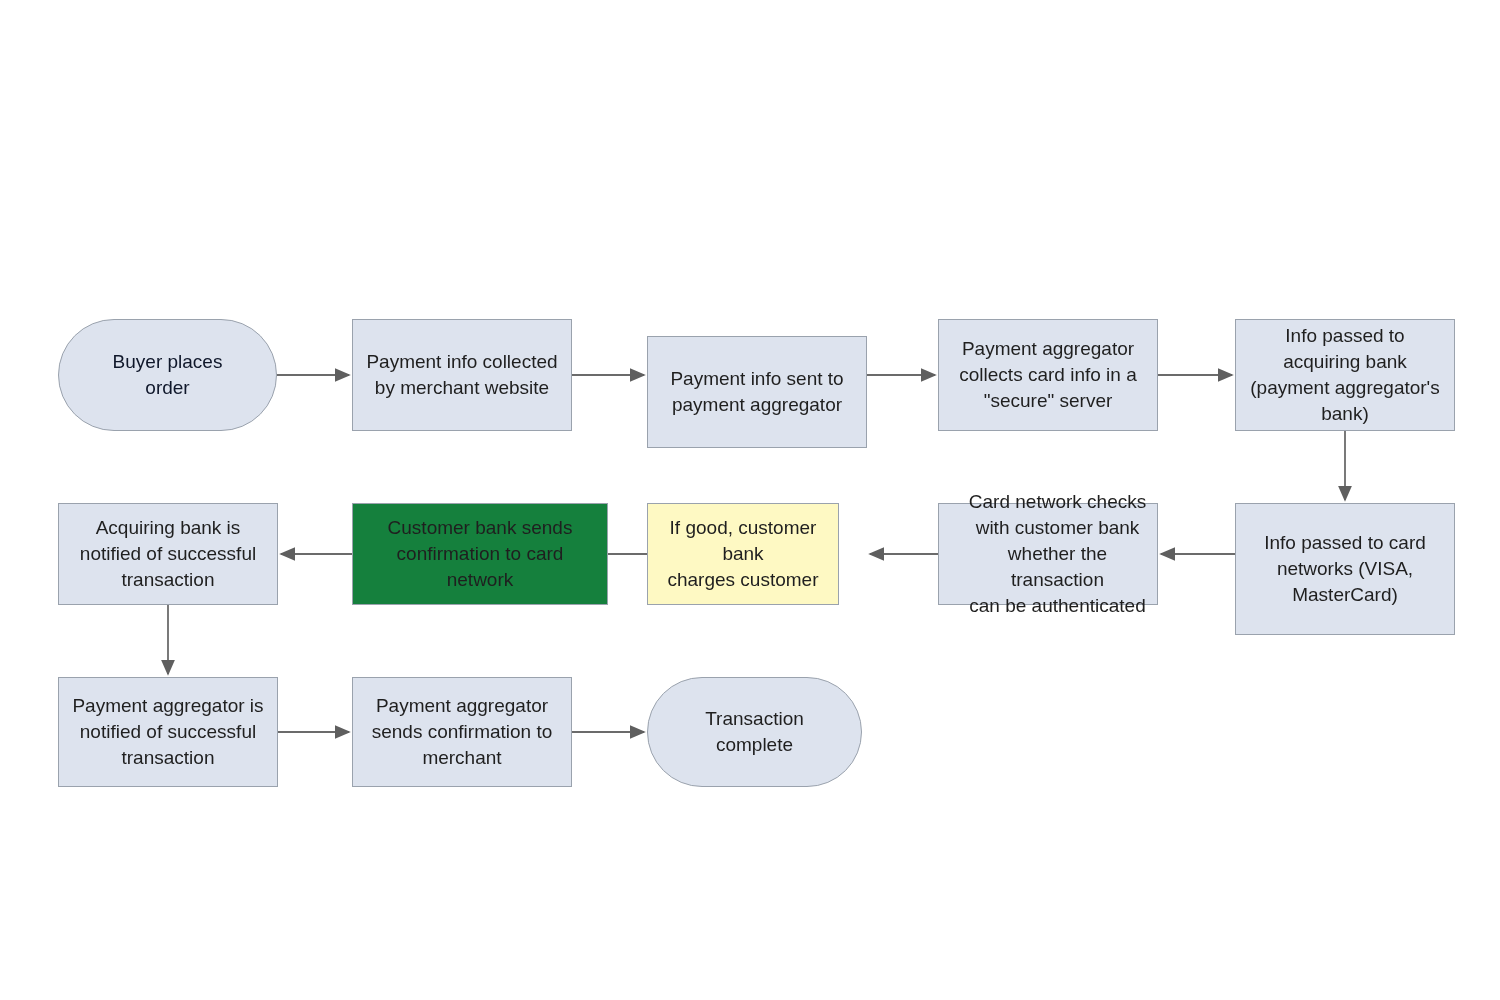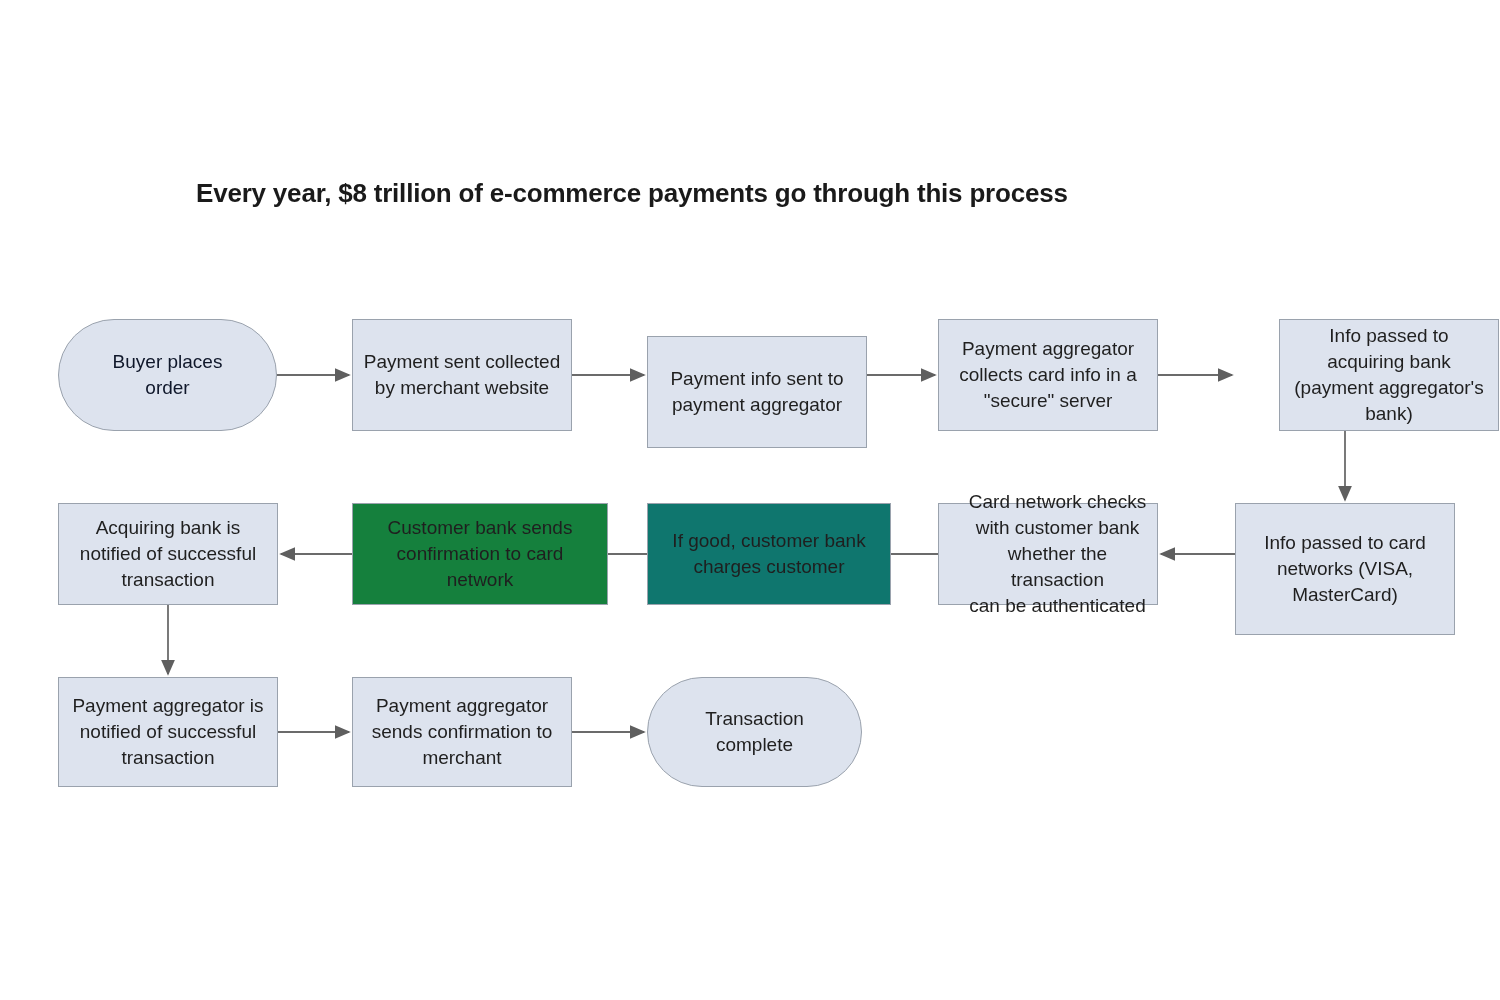--- a/index.html
+++ b/index.html
@@ -58,21 +58,20 @@
     width: 1500px;
     height: 1000px;
     pointer-events: none;
   }
 </style>
 </head>
 <body>
 
 <div id="canvas">
 
-  <div id="title">Every year, $8 trillion of e-commerce payments go through this process</div>
 
   <svg class="edges" id="edge-layer" viewBox="0 0 1500 1000" xmlns="http://www.w3.org/2000/svg">
     <defs>
       <marker id="arrowhead" markerWidth="9" markerHeight="9" refX="8" refY="4.5" orient="auto" markerUnits="strokeWidth">
         <path d="M0,0.6 L9,4.5 L0,8.4 z" fill="#5f5f5f"></path>
       </marker>
     </defs>
     <g id="edge-group" stroke="#6b6b6b" stroke-width="1.8" fill="none">
         <line x1="277" y1="375" x2="349" y2="375" marker-end="url(#arrowhead)" stroke="#6b6b6b"></line>
         <line x1="572" y1="375" x2="644" y2="375" marker-end="url(#arrowhead)" stroke="#6b6b6b"></line>
@@ -88,50 +87,50 @@
         <line x1="572" y1="732" x2="644" y2="732" marker-end="url(#arrowhead)" stroke="#6b6b6b"></line>
       </g>
   </svg>
 
   <div id="node-layer">
       <div class="node stadium" style="left: 58px; top: 319px; width: 219px; height: 112px; background: rgb(221, 227, 238); border-color: rgb(154, 162, 173); color: #0f172a;">
         <span class="txt">Buyer places
 order</span>
       </div>
       <div class="node rect" style="left: 352px; top: 319px; width: 220px; height: 112px; background: rgb(221, 227, 238); border-color: rgb(154, 162, 173); color: rgb(31, 31, 31);">
-        <span class="txt">Payment sent collected
+        <span class="txt">Payment info collected
 by merchant website</span>
       </div>
       <div class="node rect" style="left: 647px; top: 319px; width: 220px; height: 112px; background: rgb(221, 227, 238); border-color: rgb(154, 162, 173); color: rgb(31, 31, 31); margin-top: 17px;">
         <span class="txt">Payment info sent to
 payment aggregator</span>
       </div>
       <div class="node rect" style="left: 938px; top: 319px; width: 220px; height: 112px; background: rgb(221, 227, 238); border-color: rgb(154, 162, 173); color: rgb(31, 31, 31);">
         <span class="txt">Payment aggregator
 collects card info in a
 "secure" server</span>
       </div>
-      <div class="node rect" style="left: 1279px; top: 319px; width: 220px; height: 112px; background: rgb(221, 227, 238); border-color: rgb(154, 162, 173); color: rgb(31, 31, 31);">
+      <div class="node rect" style="left: 1235px; top: 319px; width: 220px; height: 112px; background: rgb(221, 227, 238); border-color: rgb(154, 162, 173); color: rgb(31, 31, 31);">
         <span class="txt">Info passed to
 acquiring bank
 (payment aggregator's
 bank)</span>
       </div>
       <div class="node rect" style="left: 1235px; top: 503px; width: 220px; height: 132px; background: rgb(221, 227, 238); border-color: rgb(154, 162, 173); color: rgb(31, 31, 31);">
         <span class="txt">Info passed to card
 networks (VISA,
 MasterCard)</span>
       </div>
       <div class="node rect overflow" style="left: 938px; top: 503px; width: 220px; height: 102px; background: rgb(221, 227, 238); border-color: rgb(154, 162, 173); color: rgb(31, 31, 31);">
         <span class="txt">Card network checks
 with customer bank
 whether the transaction
 can be authenticated</span>
       </div>
-      <div class="node rect" style="left: 647px; top: 503px; width: 244px; height: 102px; background: #0f766e; border-color: rgb(154, 162, 173); color: rgb(31, 31, 31);">
+      <div class="node rect" style="left: 647px; top: 503px; width: 192px; height: 102px; background: #fef9c3; border-color: rgb(154, 162, 173); color: rgb(31, 31, 31);">
         <span class="txt">If good, customer bank
 charges customer</span>
       </div>
       <div class="node rect" style="left: 352px; top: 503px; width: 256px; height: 102px; background: #15803d; border-color: rgb(154, 162, 173); color: rgb(31, 31, 31);">
         <span class="txt">Customer bank sends
 confirmation to card
 network</span>
       </div>
       <div class="node rect" style="left: 58px; top: 503px; width: 220px; height: 102px; background: rgb(221, 227, 238); border-color: rgb(154, 162, 173); color: rgb(31, 31, 31);">
         <span class="txt">Acquiring bank is

